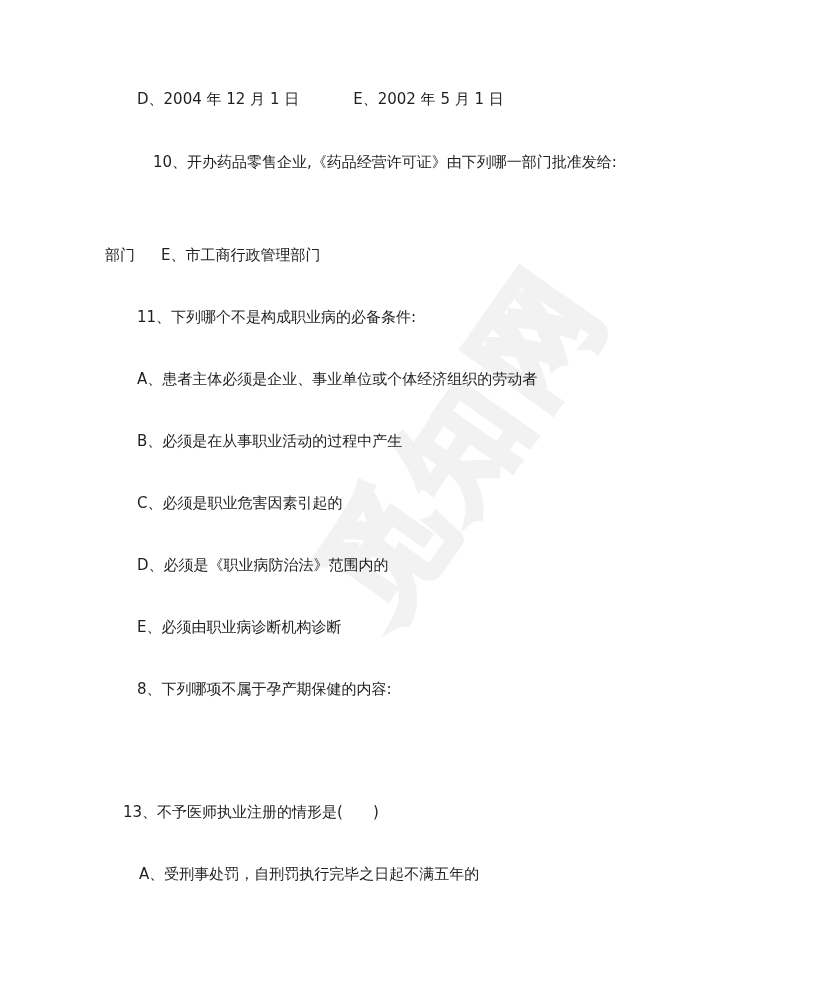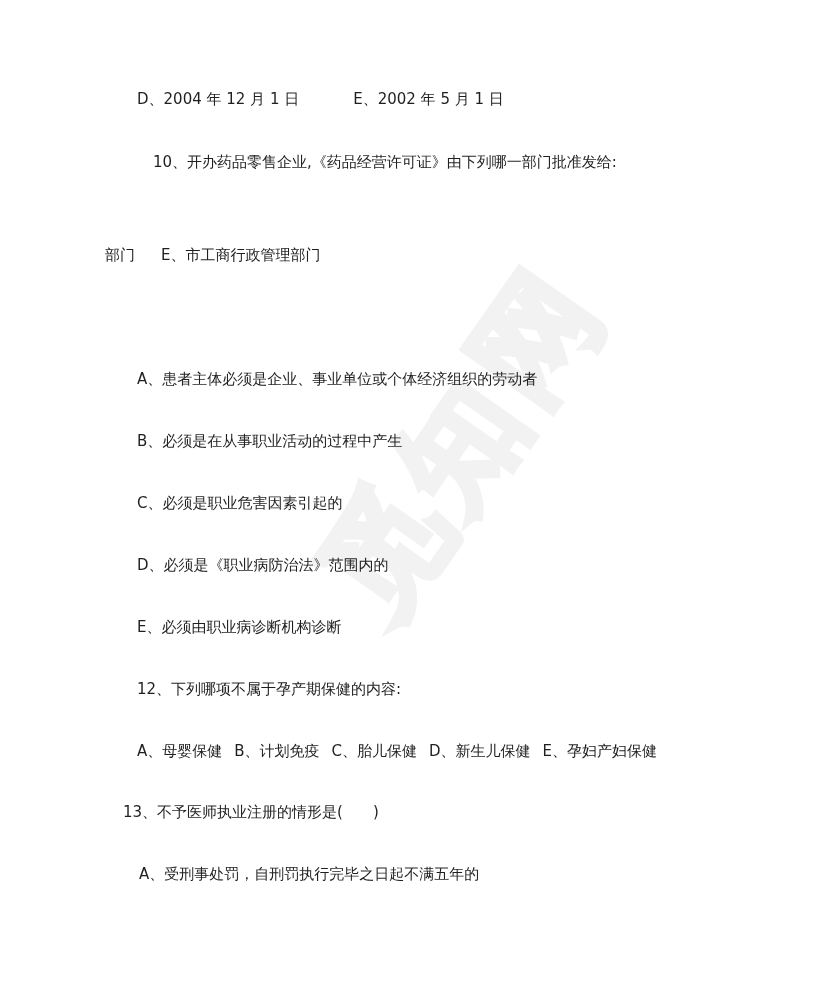--- a/index.html
+++ b/index.html
@@ -55,27 +55,25 @@
   <div class="line" style="left:137px; top:89px;">
     <span>D、2004 年 12 月 1 日</span><span class="gap" style="width:54px;"></span><span>E、2002 年 5 月 1 日</span>
   </div>
 
   <div class="line" style="left:145px; top:152px;margin-left:8px;">10、开办药品零售企业,《药品经营许可证》由下列哪一部门批准发给:</div>
 
   <div class="line" style="left:105px; top:245px;text-align:right;">
     <span>部门</span><span class="gap" style="width:26px;"></span><span>E、市工商行政管理部门</span>
   </div>
 
+  <div class="line" style="left:137px; top:307px;">11、下列哪个不是构成职业病的必备条件:</div>
   <div class="line" style="left:137px; top:369px;">A、患者主体必须是企业、事业单位或个体经济组织的劳动者</div>
   <div class="line" style="left:137px; top:431px;">B、必须是在从事职业活动的过程中产生</div>
   <div class="line" style="left:137px; top:493px;">C、必须是职业危害因素引起的</div>
   <div class="line" style="left:137px; top:555px;">D、必须是《职业病防治法》范围内的</div>
   <div class="line" style="left:137px; top:617px;">E、必须由职业病诊断机构诊断</div>
 
-  <div class="line" style="left:137px; top:679px;">12、下列哪项不属于孕产期保健的内容:</div>
-  <div class="line" style="left:137px; top:741px;">
-    <span>A、母婴保健</span><span class="gap" style="width:12px;"></span><span>B、计划免疫</span><span class="gap" style="width:12px;"></span><span>C、胎儿保健</span><span class="gap" style="width:12px;"></span><span>D、新生儿保健</span><span class="gap" style="width:12px;"></span><span>E、孕妇产妇保健</span>
-  </div>
+  <div class="line" style="left:137px; top:679px;">8、下列哪项不属于孕产期保健的内容:</div>
 
   <div class="line" style="left:123px; top:802px;">13、不予医师执业注册的情形是(　　)</div>
   <div class="line" style="left:139px; top:864px;">A、受刑事处罚，自刑罚执行完毕之日起不满五年的</div>
 
 </div>
 
 </body></html>

